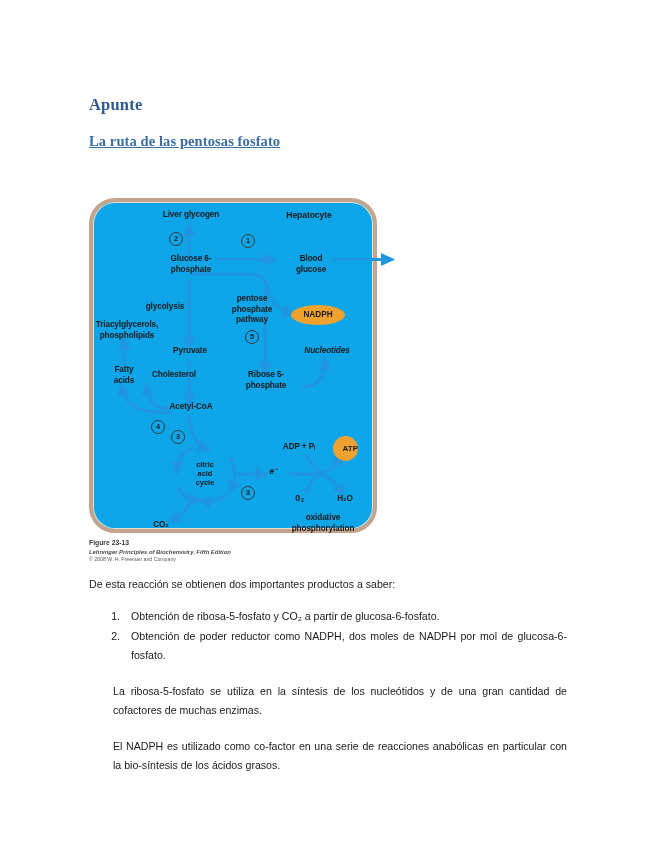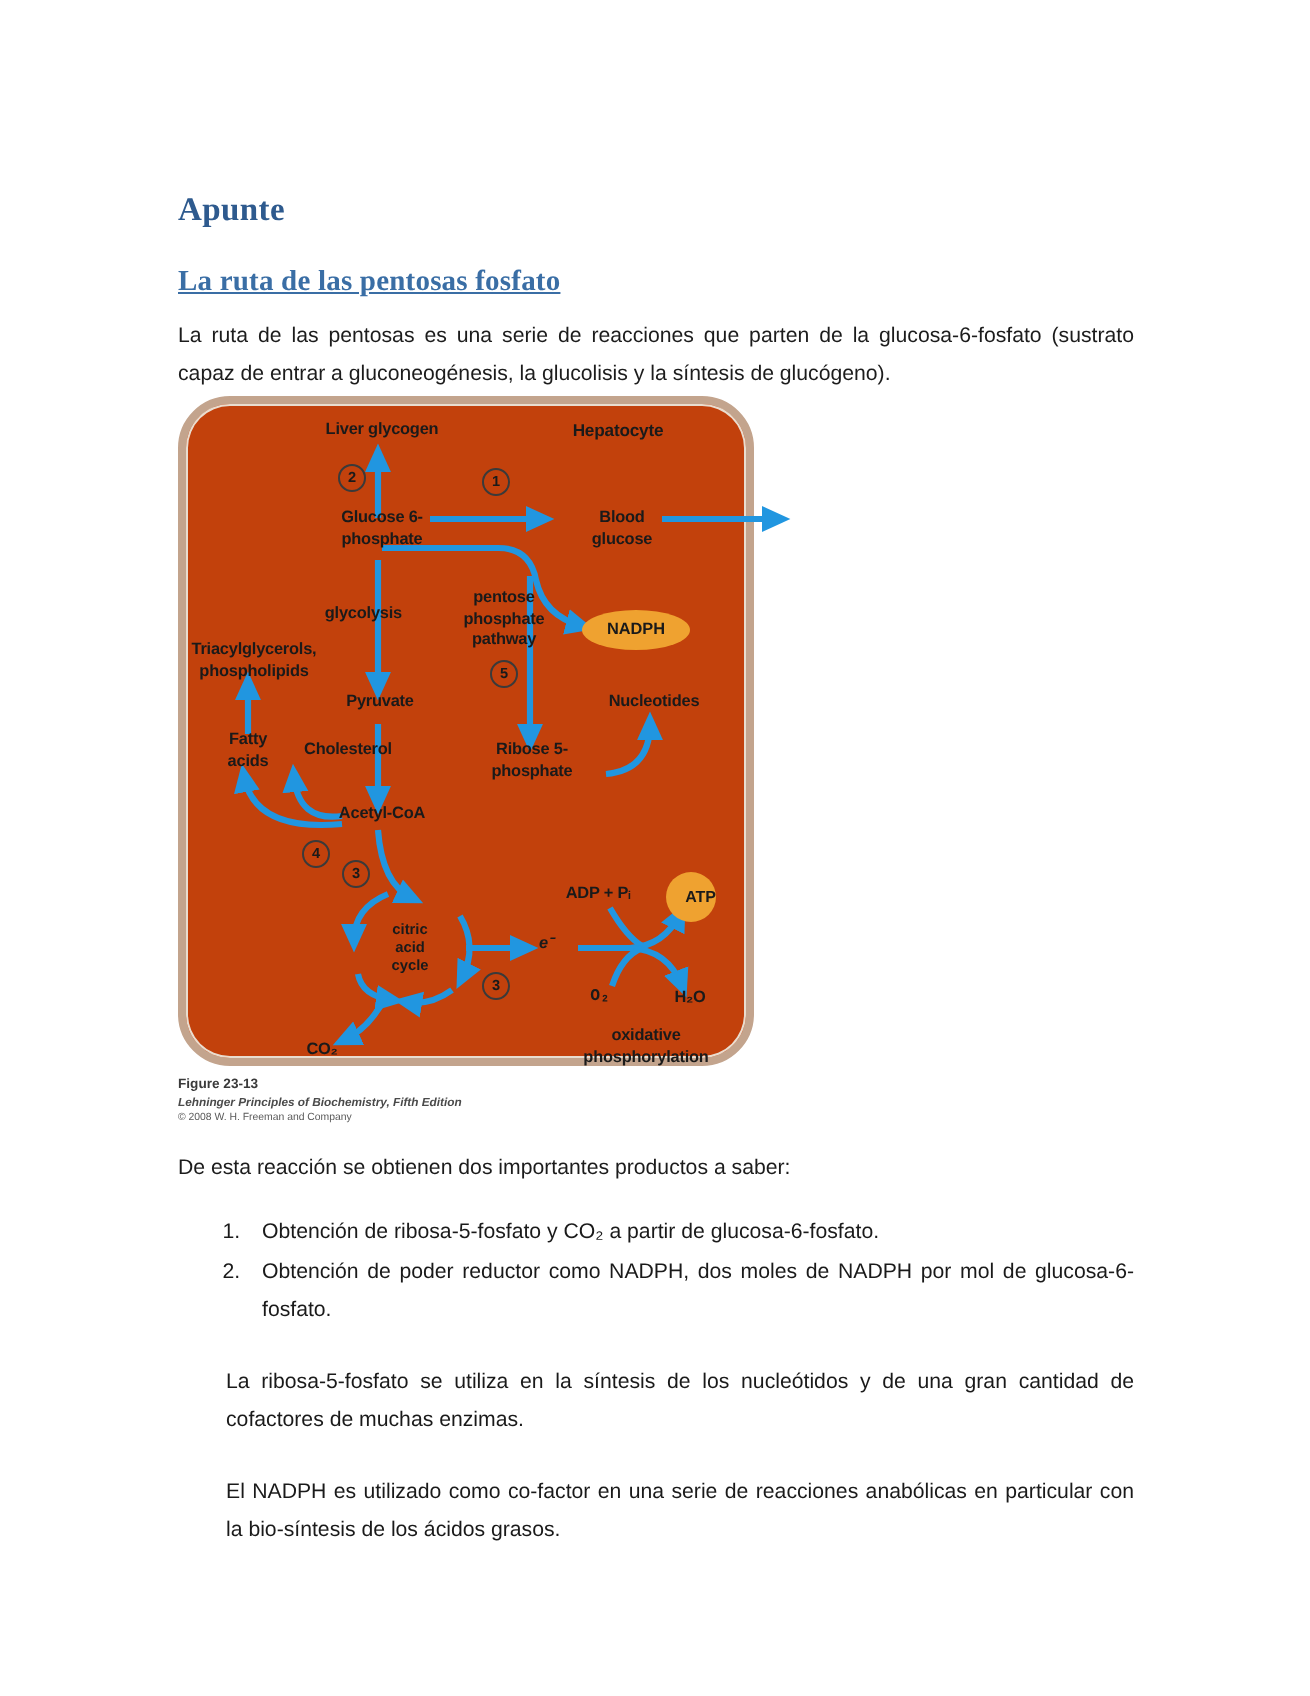--- a/index.html
+++ b/index.html
@@ -56,21 +56,21 @@
   .figure-wrap {
     position: absolute;
     left: 89px;
     top: 198px;
     width: 300px;
   }
   .cell-box {
     position: relative;
     width: 288px;
     height: 335px;
-    background: #c2410c;
+    background: #0ea5e9;
     border: 4px solid #c3a48d;
     border-radius: 26px;
     box-sizing: border-box;
     overflow: visible;
   }
   .cell-inner {
     position: absolute;
     left: 0; top: 0; right: 0; bottom: 0;
     border-radius: 22px;
     box-shadow: inset 0 0 0 1px #e9ddcf;
@@ -191,21 +191,20 @@
   }
 </style>
 </head>
 <body>
 
 <div class="page">
 
   <div class="content">
     <h1 class="apunte">Apunte</h1>
     <h2 class="subtitle">La ruta de las pentosas fosfato</h2>
-    <p class="body">La ruta de las pentosas es una serie de reacciones que parten de la glucosa-6-fosfato (sustrato capaz de entrar a gluconeogénesis, la glucolisis y la síntesis de glucógeno).</p>
   </div>
 
   <div class="figure-wrap">
     <div class="cell-box">
       <div class="cell-inner"></div>
 
       <svg class="arrows" viewBox="0 0 288 335">
         <defs>
           <marker id="ah" markerWidth="5" markerHeight="5" refX="2.6" refY="2.5" orient="auto" markerUnits="strokeWidth">
             <path d="M0,0.4 L4.6,2.5 L0,4.6 z" fill="#2196e0"></path>
@@ -256,31 +255,31 @@
       </svg>
 
       <div class="lbl" style="left:52px; top:8px; width:92px;">Liver glycogen</div>
       <div class="lbl" style="left:176px; top:8px; width:80px; font-size:8.6px;">Hepatocyte</div>
 
       <div class="lbl" style="left:52px; top:52px; width:92px;">Glucose 6-
 phosphate</div>
       <div class="lbl" style="left:189px; top:52px; width:58px;">Blood
 glucose</div>
 
-      <div class="lbl ital" style="left:36px; top:100px; width:72px; font-style:normal;text-align:right;">glycolysis</div>
+      <div class="lbl ital" style="left:36px; top:100px; width:72px; font-style:normal;">glycolysis</div>
       <div class="lbl" style="left:124px; top:92px; width:70px;text-align:center;">pentose
 phosphate
 pathway</div>
 
       <div class="oval-nadph" style="left:198px; top:103px;">NADPH</div>
 
       <div class="lbl" style="left:-4px; top:118px; width:76px;">Triacylglycerols,
 phospholipids</div>
       <div class="lbl" style="left:64px; top:144px; width:66px;">Pyruvate</div>
-      <div class="lbl" style="left:198px; top:144px; width:72px;">Nucleotides</div>
+      <div class="lbl" style="left:198px; top:144px; width:72px;font-style:italic;">Nucleotides</div>
 
       <div class="lbl" style="left:8px; top:163px; width:46px;">Fatty
 acids</div>
       <div class="lbl" style="left:50px; top:168px; width:62px;">Cholesterol</div>
       <div class="lbl" style="left:138px; top:168px; width:70px;">Ribose 5-
 phosphate</div>
 
       <div class="lbl" style="left:62px; top:200px; width:72px;">Acetyl-CoA</div>
 
       <div class="lbl" style="left:176px; top:240px; width:60px;">ADP + Pᵢ</div>

